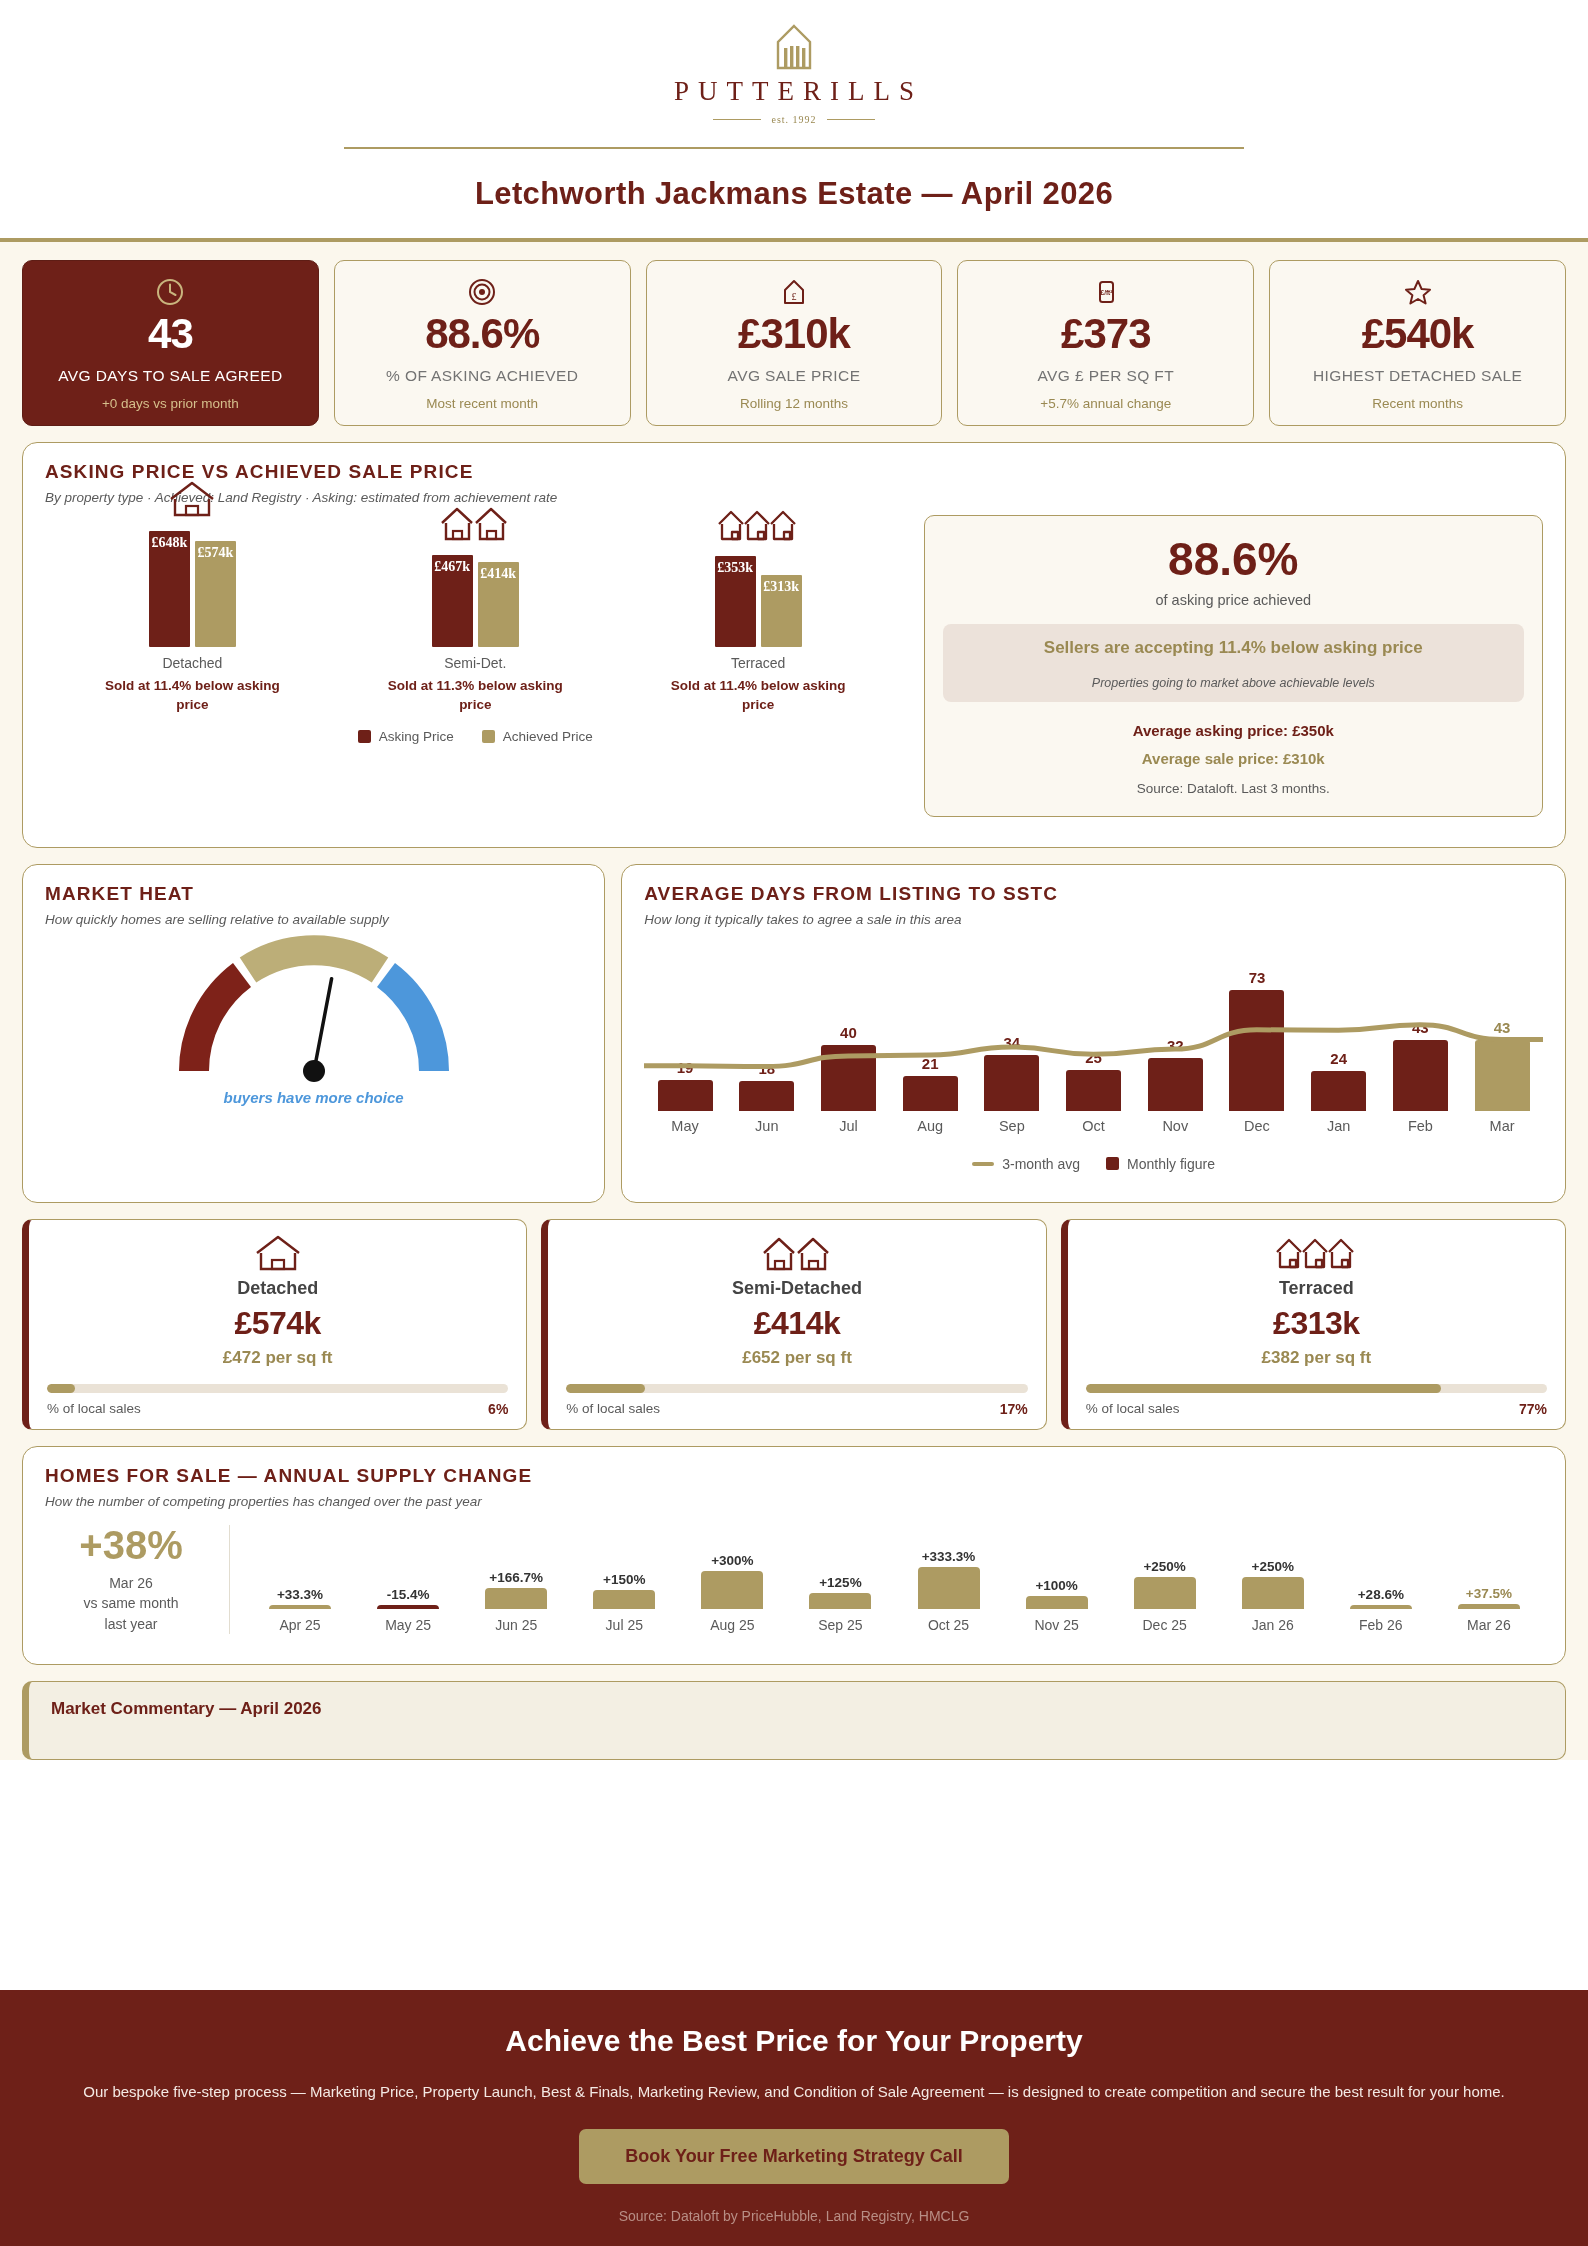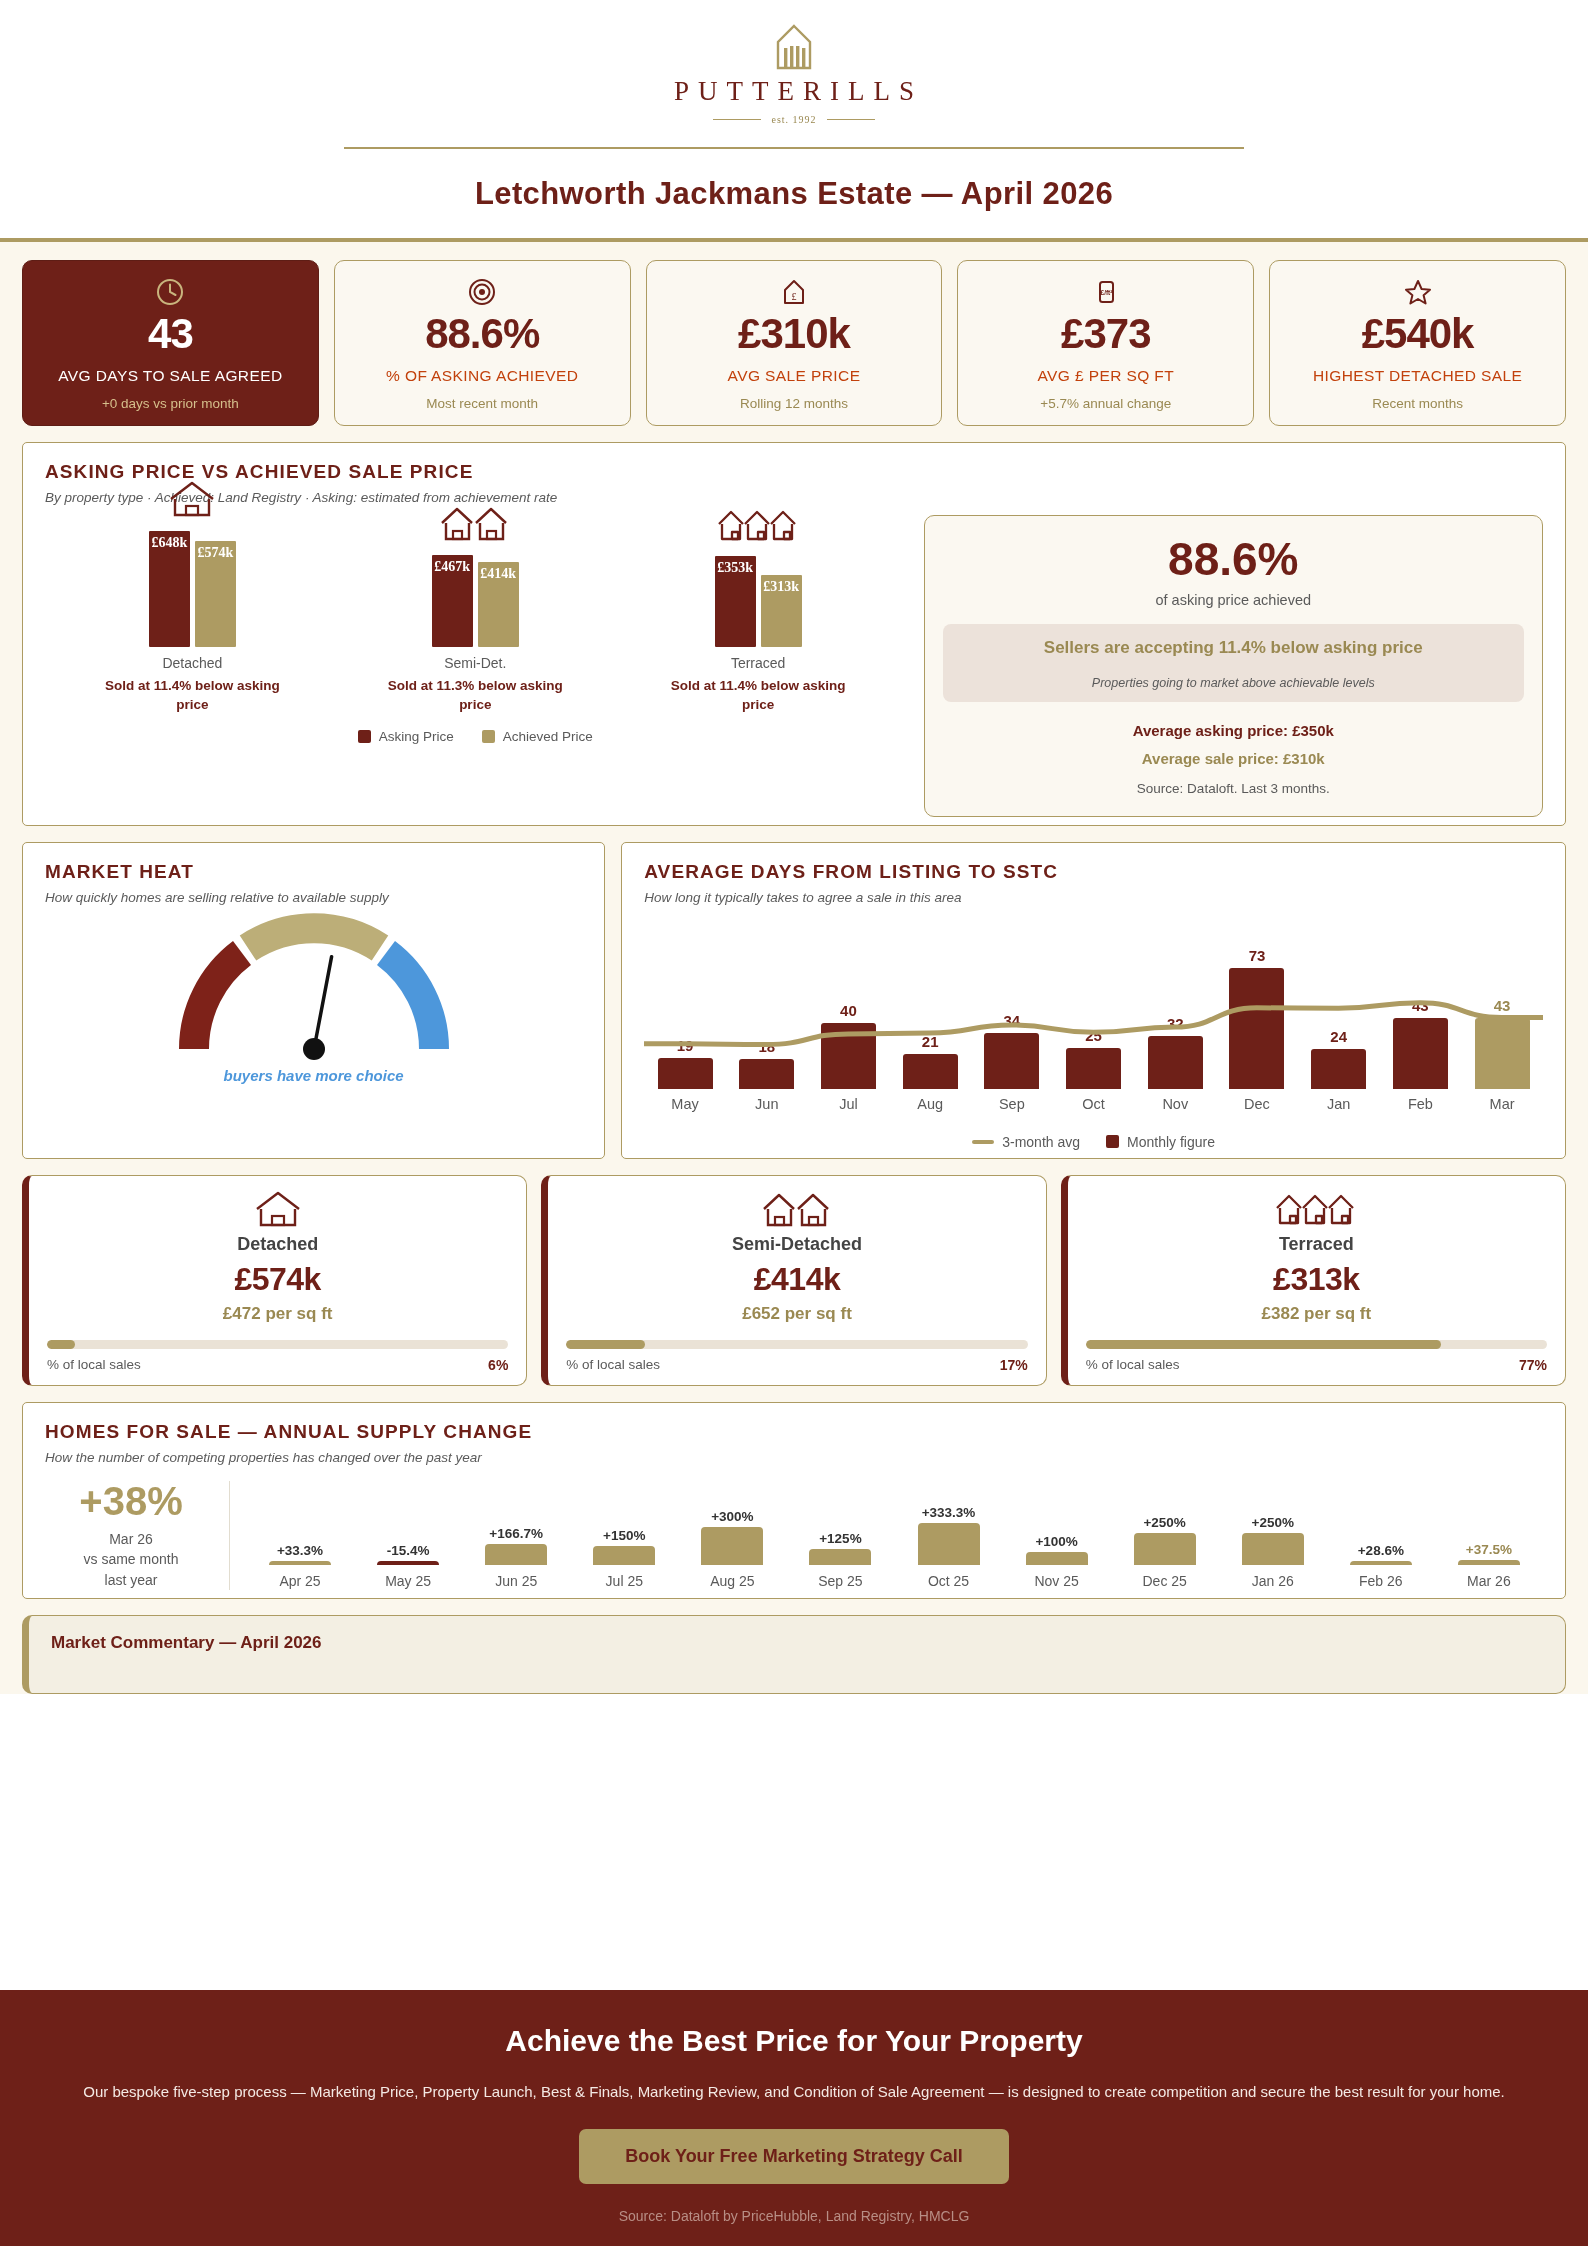--- a/index.html
+++ b/index.html
@@ -57,29 +57,29 @@
   .kpi-row{ display:flex; gap:15px; padding:0 22px; }
   .kpi{
     flex:1; border:1.5px solid var(--gold); border-radius:10px;
     background:var(--cream); padding:16px 10px 14px; text-align:center;
     min-height:162px; display:flex; flex-direction:column; align-items:center;
   }
   .kpi.primary{ background:var(--maroon); border-color:var(--maroon-dark); }
   .kpi-icon{ height:30px; display:flex; align-items:center; justify-content:center; }
   .kpi-value{ font-size:42px; font-weight:bold; color:var(--maroon); line-height:1; margin-top:6px; letter-spacing:-1px;}
   .kpi.primary .kpi-value{ color:#fff; }
-  .kpi-label{ font-size:15.5px; color:#c2410c; margin-top:11px; line-height:1.35; letter-spacing:.4px; }
+  .kpi-label{ font-size:15.5px; color:#737373; margin-top:11px; line-height:1.35; letter-spacing:.4px; }
   .kpi.primary .kpi-label{ color:#fff; }
   .kpi-sub{ font-size:13.5px; color:var(--gold-dark); margin-top:9px; }
   .kpi.primary .kpi-sub{ color:#D6BF8C; }
 
   
   .panel{
-    border:1.5px solid var(--gold); border-radius:5px; background:#fff;
-    margin:16px 22px 0; padding:18px 22px 8px;
+    border:1.5px solid var(--gold); border-radius:15px; background:#fff;
+    margin:16px 22px 0; padding:18px 22px 30px;
   }
   .panel-title{ font-size:19px; font-weight:bold; color:var(--maroon); letter-spacing:1.1px; }
   .panel-sub{ font-size:13.5px; font-style:italic; color:var(--grey); margin-top:7px; }
 
   
   .ava{ display:flex; gap:18px; margin-top:10px; }
   .ava-left{ flex:1.48; }
   .ava-groups{ display:flex; justify-content:space-around; align-items:flex-end; height:200px; padding:0 6px; }
   .grp{ width:200px; display:flex; flex-direction:column; align-items:center; justify-content:flex-end; }
   .grp-icon{ height:46px; display:flex; align-items:flex-end; justify-content:center; }

